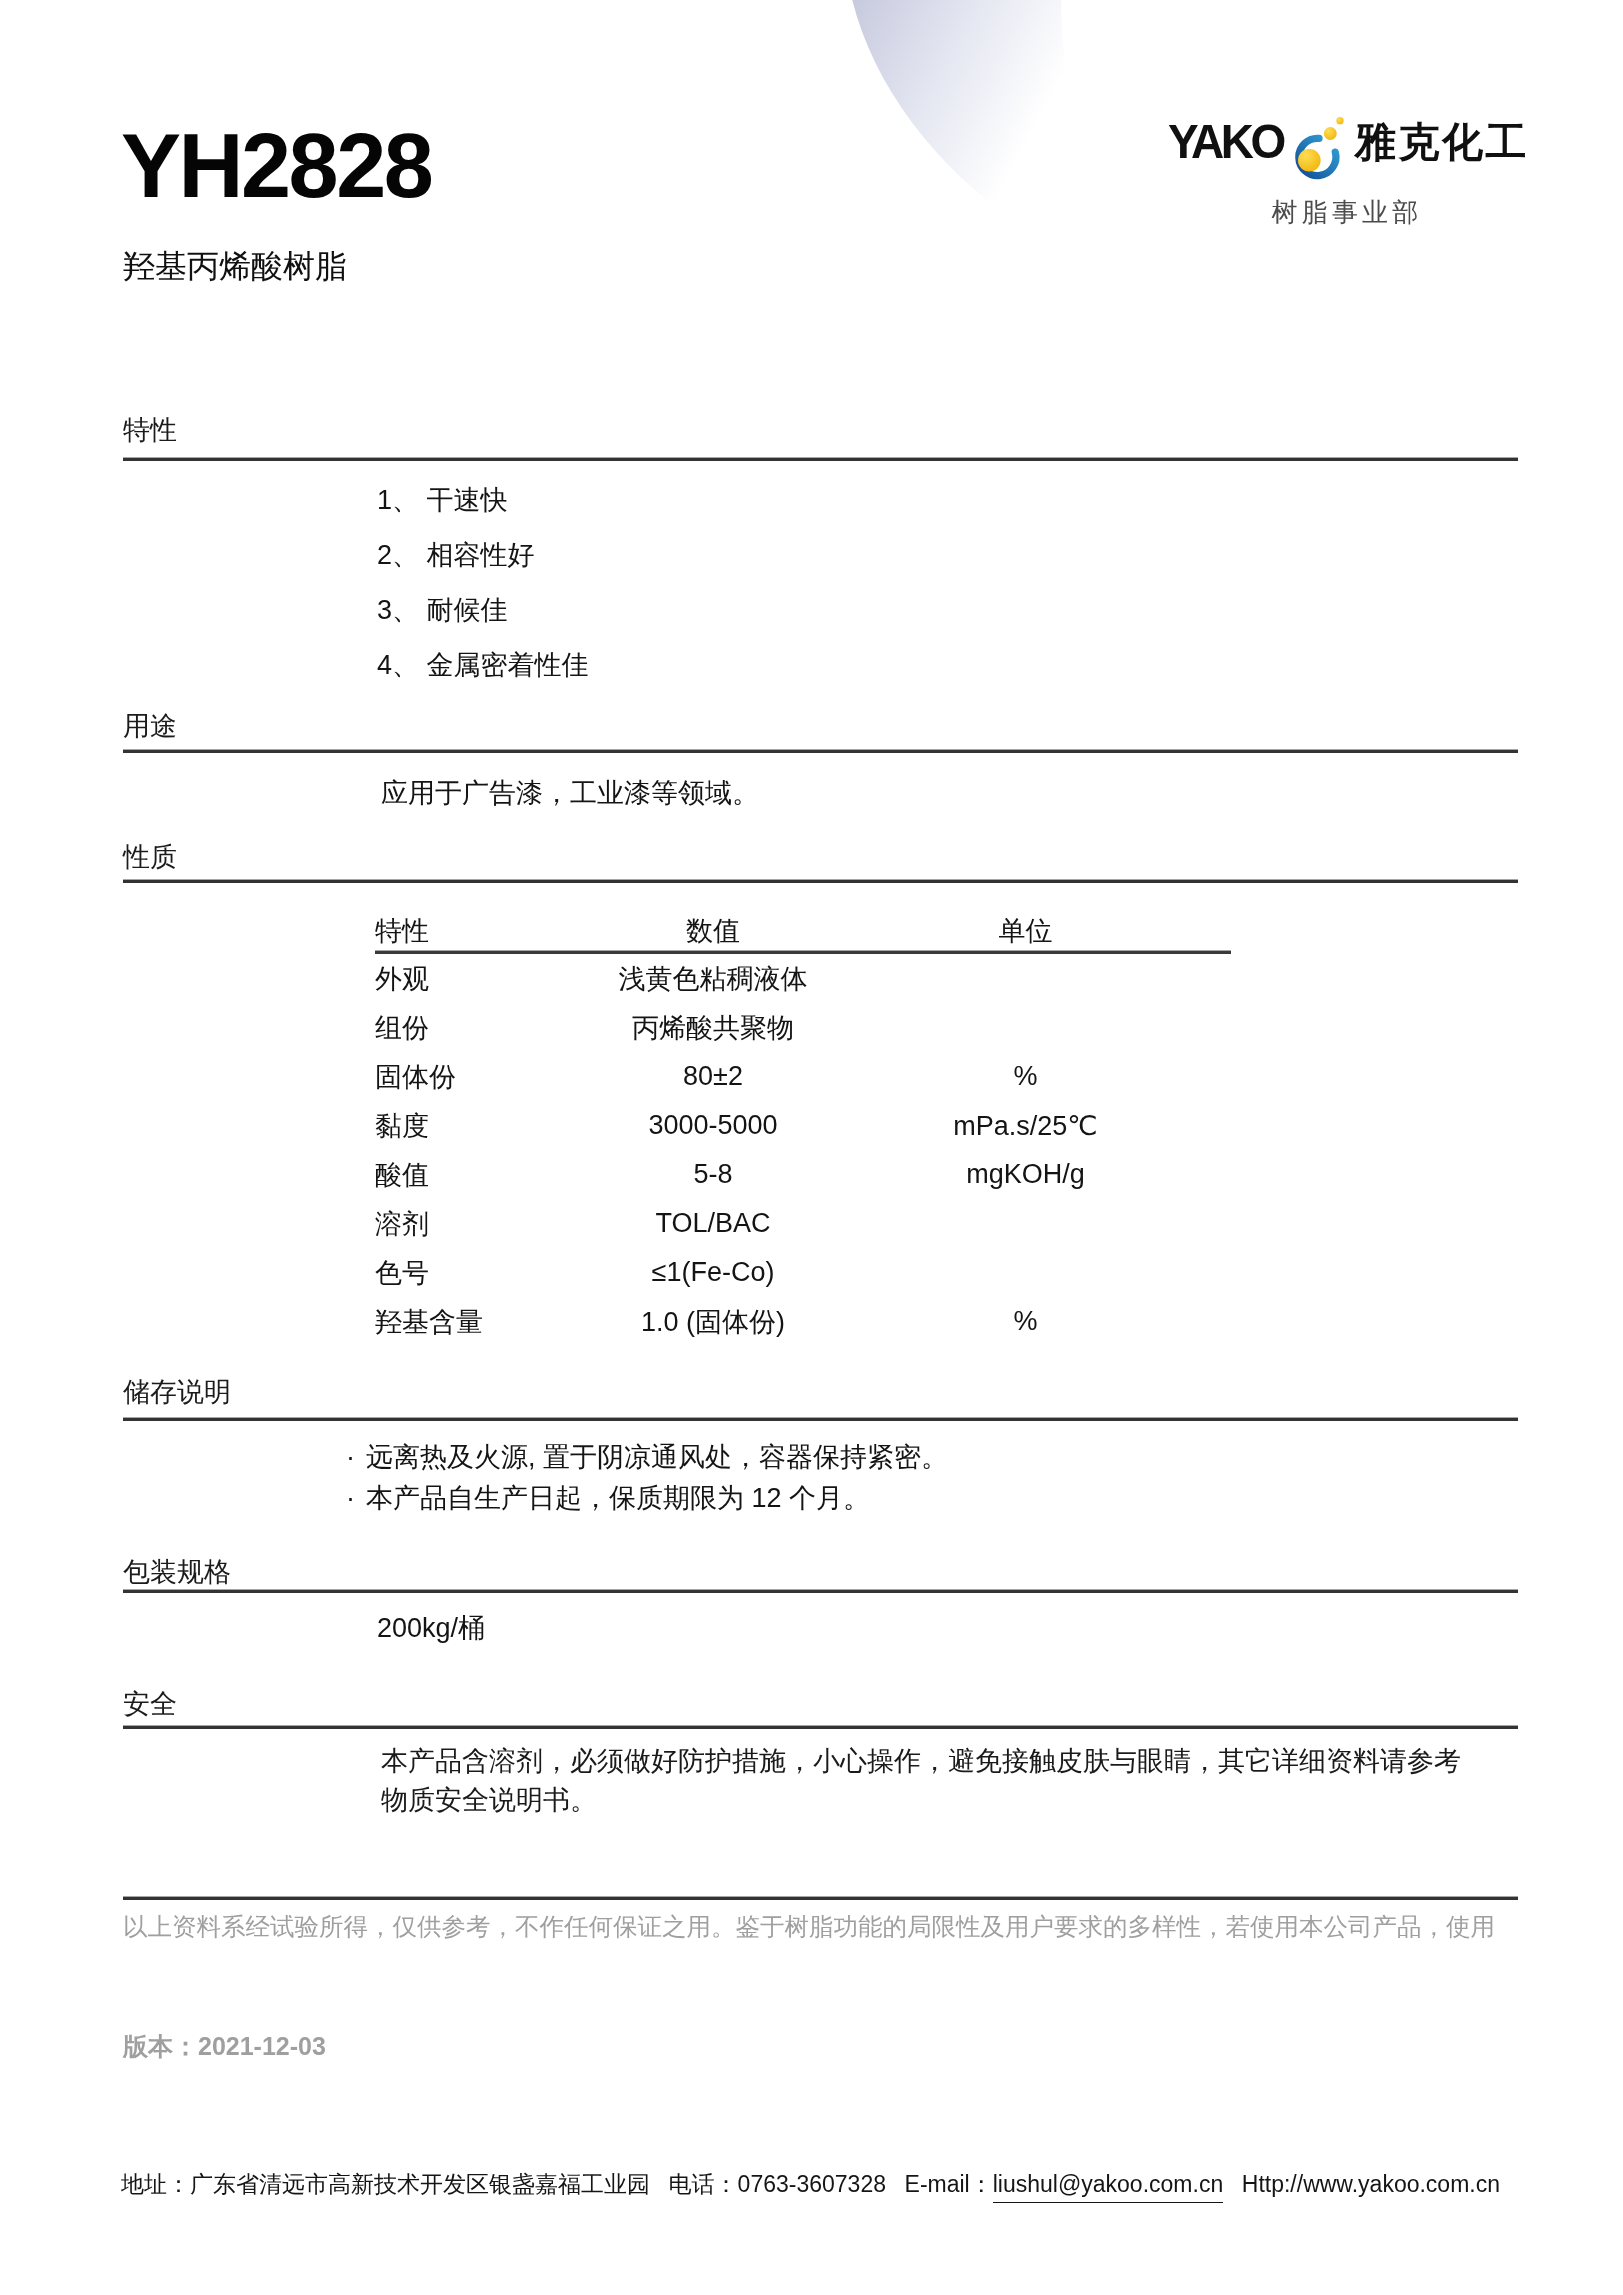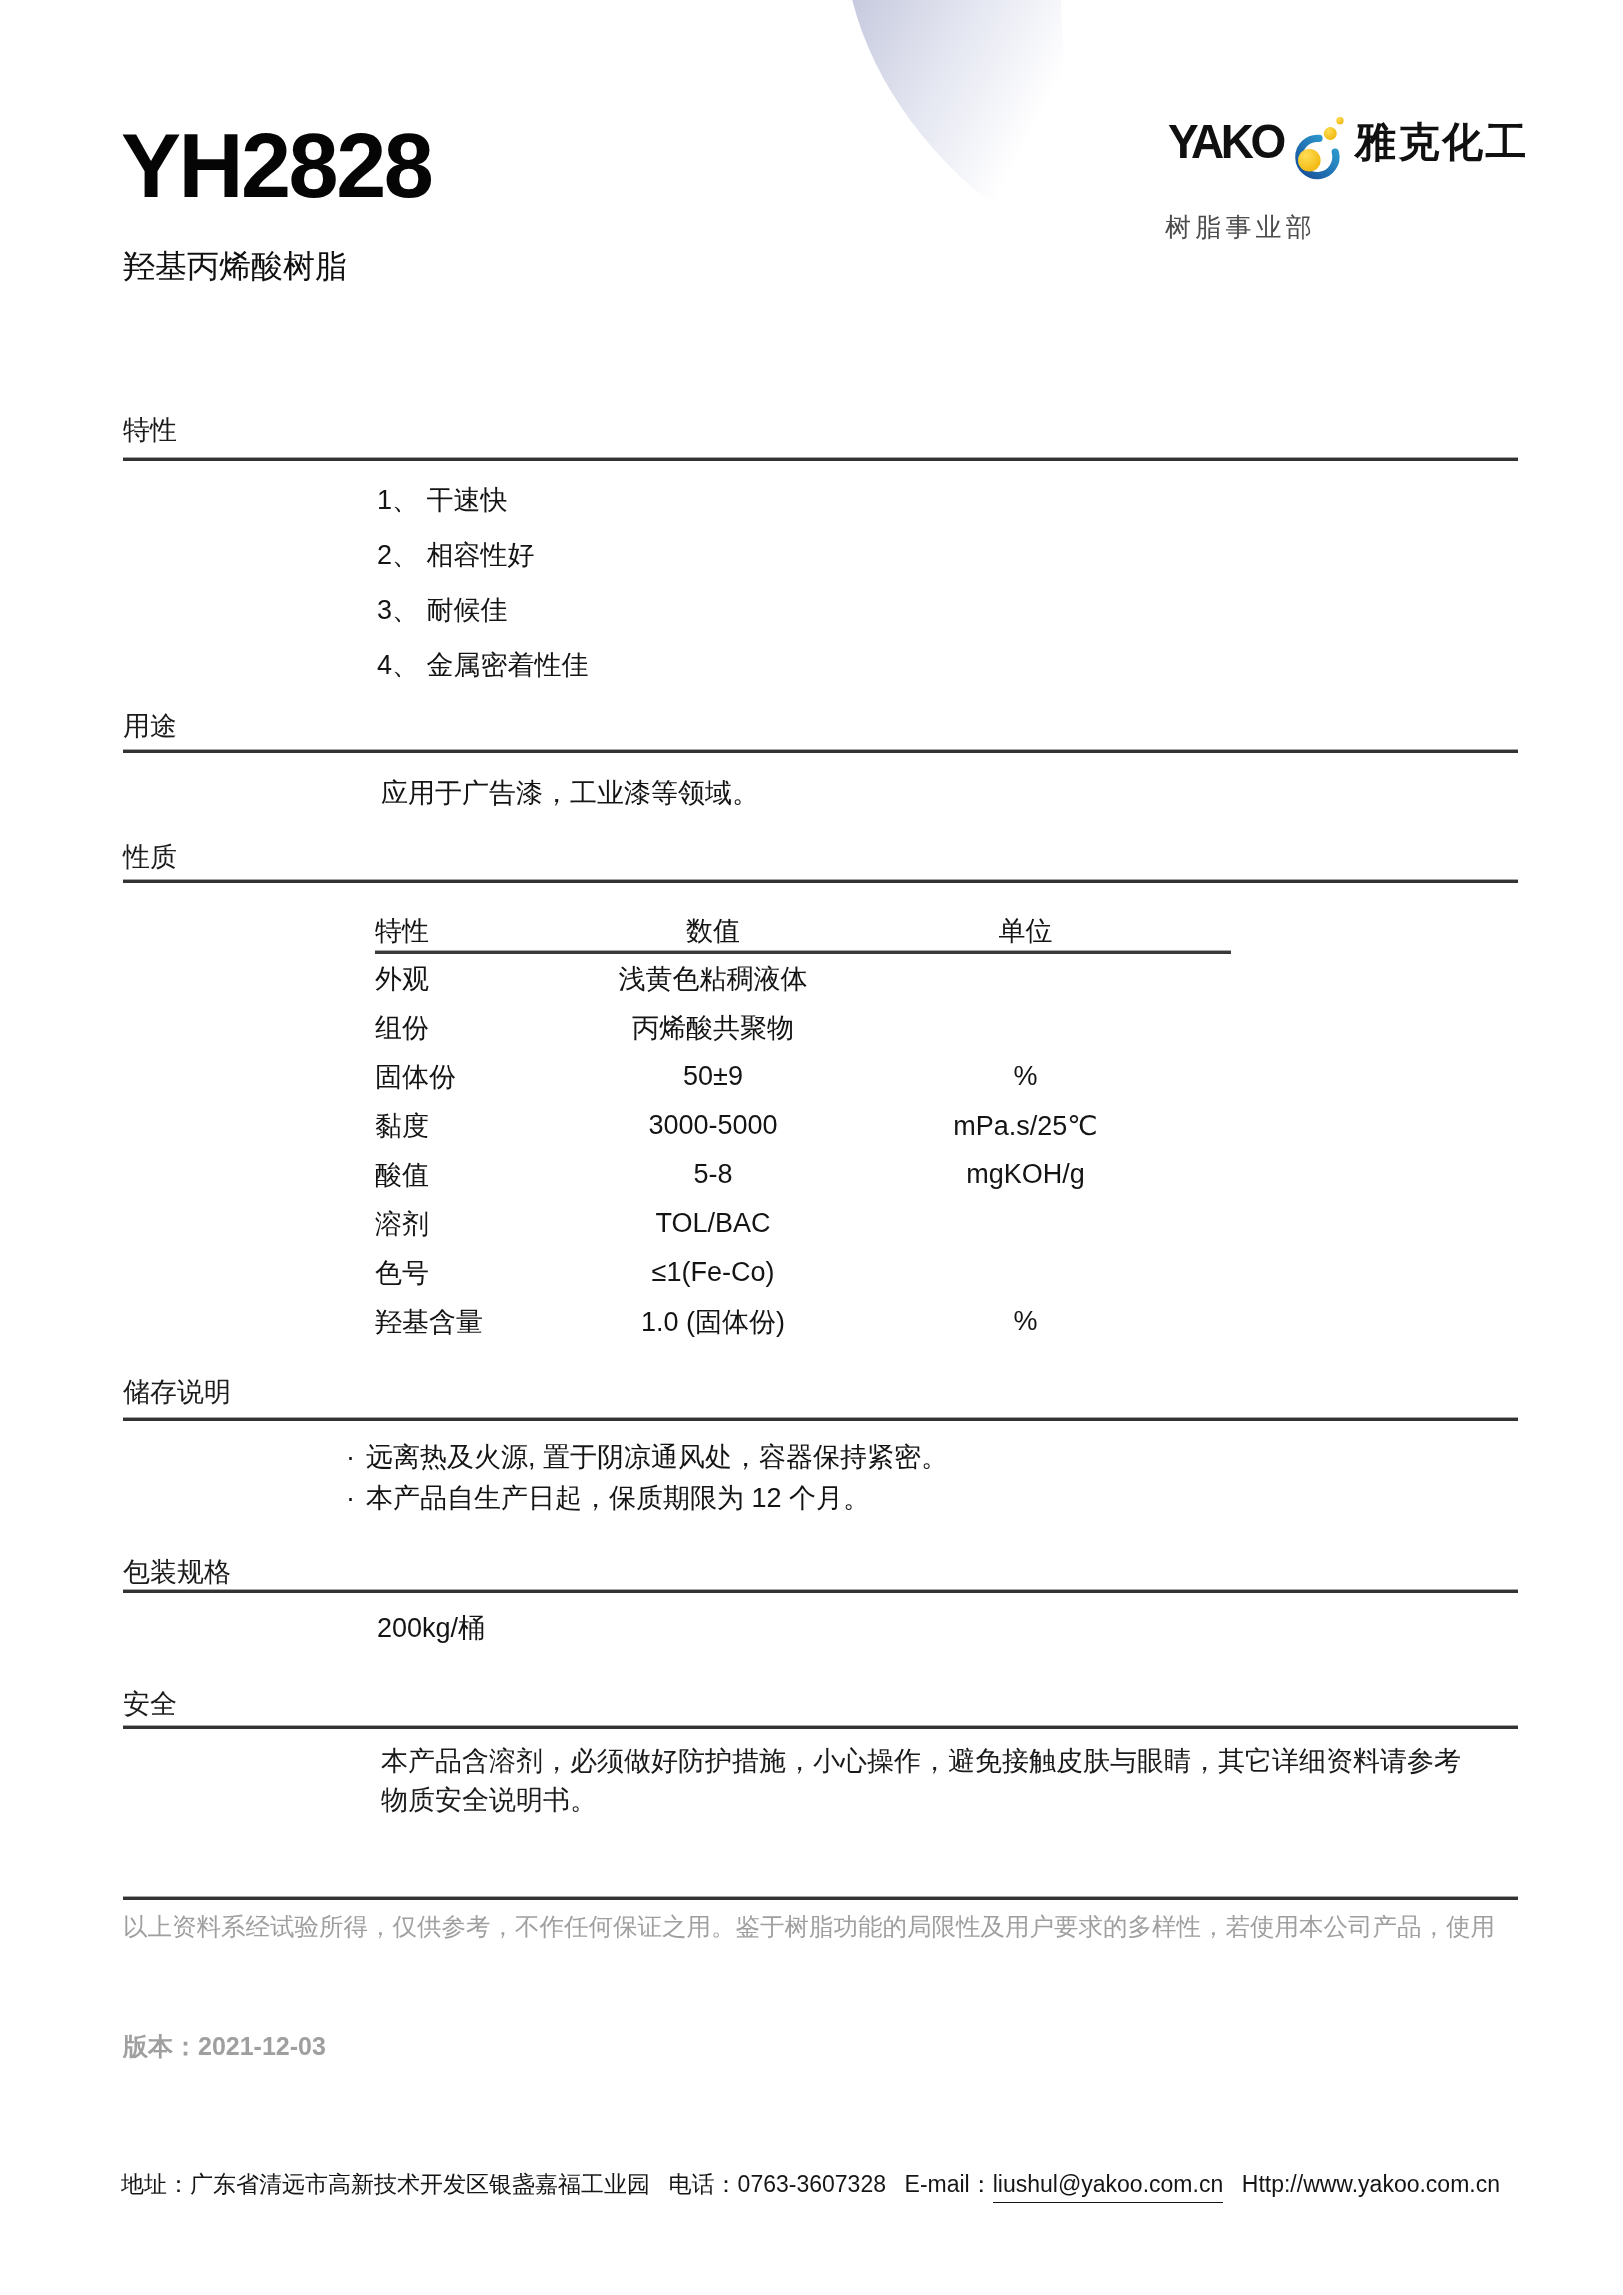--- a/index.html
+++ b/index.html
@@ -7,21 +7,21 @@
        font-family:"Liberation Sans","DejaVu Sans",sans-serif;color:#1a1a1a;}
   
   .swoosh{position:absolute;left:793px;top:0;width:440px;height:292px;pointer-events:none;}
   .product-title{position:absolute;left:121px;top:121px;font-size:90px;line-height:90px;
        font-weight:700;letter-spacing:-2.5px;color:#050505;}
   .product-subtitle{position:absolute;left:123px;top:247px;font-size:32px;line-height:39px;color:#101010;}
   .logo-block{position:absolute;left:1165px;top:115px;width:364px;}
   .logo-row{display:flex;justify-content:flex-end;height:71px;gap:10px;}
   .wordmark{font-size:46px;font-weight:900;letter-spacing:-3.4px;color:#101010;transform:scaleY(1.04);}
   .company{font-size:41px;font-weight:700;letter-spacing:2.5px;color:#101010;white-space:nowrap;}
-  .division{margin-top:24px;text-align:left;font-size:26px;letter-spacing:4.2px;color:#4c4c4c;}
+  .division{margin-top:9px;text-align:center;font-size:26px;letter-spacing:4.2px;color:#4c4c4c;}
   
   .sec-heading{position:absolute;left:123px;font-size:27px;line-height:32px;color:#1b1b1b;}
   .rule{position:absolute;left:123px;width:1395px;height:3.4px;background:#333333;border-top:0.8px solid #a6a6a6;}
   .body-text{font-size:27px;line-height:39px;color:#141414;}
   .feature-list{position:absolute;left:377px;top:473px;}
   .feature-item{font-size:27px;line-height:55px;color:#141414;white-space:pre;}
   .usage-text{position:absolute;left:381px;top:774px;}
   
   .tbl{position:absolute;left:375px;top:911px;width:856px;}
   .trow{display:flex;align-items:center;height:49px;font-size:27px;color:#141414;}
@@ -113,21 +113,21 @@
     <span class="c2">浅黄色粘稠液体</span>
     <span class="c3"></span>
   </div>
   <div class="trow">
     <span class="c1">组份</span>
     <span class="c2">丙烯酸共聚物</span>
     <span class="c3"></span>
   </div>
   <div class="trow">
     <span class="c1">固体份</span>
-    <span class="c2">50±9</span>
+    <span class="c2">80±2</span>
     <span class="c3">%</span>
   </div>
   <div class="trow">
     <span class="c1">黏度</span>
     <span class="c2">3000-5000</span>
     <span class="c3">mPa.s/25℃</span>
   </div>
   <div class="trow">
     <span class="c1">酸值</span>
     <span class="c2">5-8</span>

